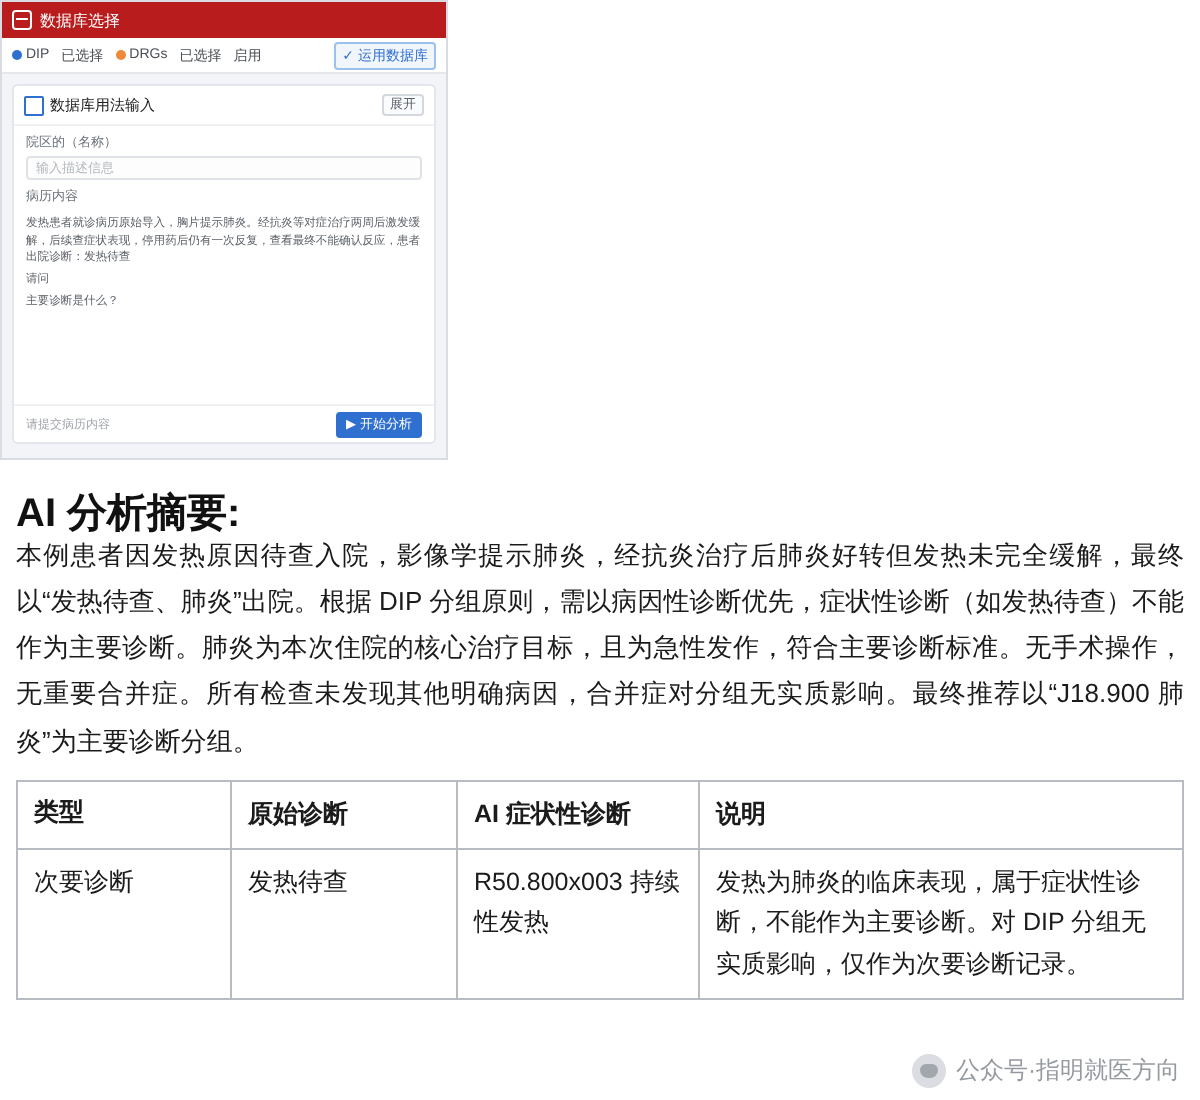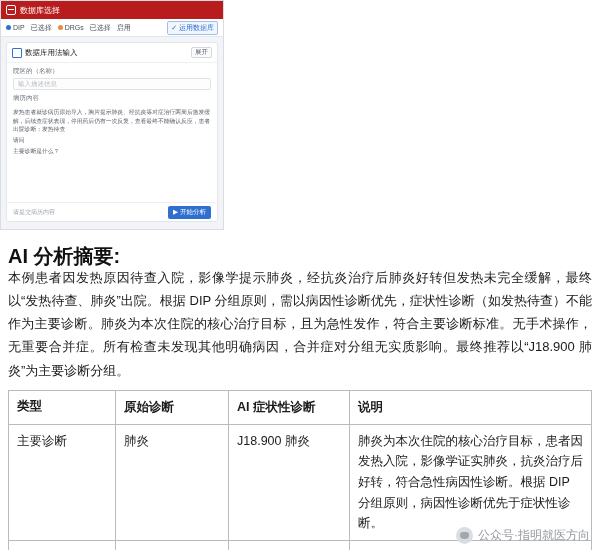--- a/index.html
+++ b/index.html
@@ -327,26 +327,20 @@
   <thead>
     <tr>
       <th class="col-type">类型</th>
       <th class="col-orig">原始诊断</th>
       <th class="col-ai">AI 症状性诊断</th>
       <th>说明</th>
     </tr>
   </thead>
   <tbody>
     <tr>
-      <td>主要诊断</td>
-      <td>肺炎</td>
-      <td>J18.900 肺炎</td>
-      <td>肺炎为本次住院的核心治疗目标，患者因发热入院，影像学证实肺炎，抗炎治疗后好转，符合急性病因性诊断。根据 DIP 分组原则，病因性诊断优先于症状性诊断。</td>
-    </tr>
-    <tr>
       <td>次要诊断</td>
       <td>发热待查</td>
       <td>R50.800x003 持续性发热</td>
       <td>发热为肺炎的临床表现，属于症状性诊断，不能作为主要诊断。对 DIP 分组无实质影响，仅作为次要诊断记录。</td>
     </tr>
   </tbody>
 </table>
 
 <div class="watermark">
   <span class="wm-logo"></span>

